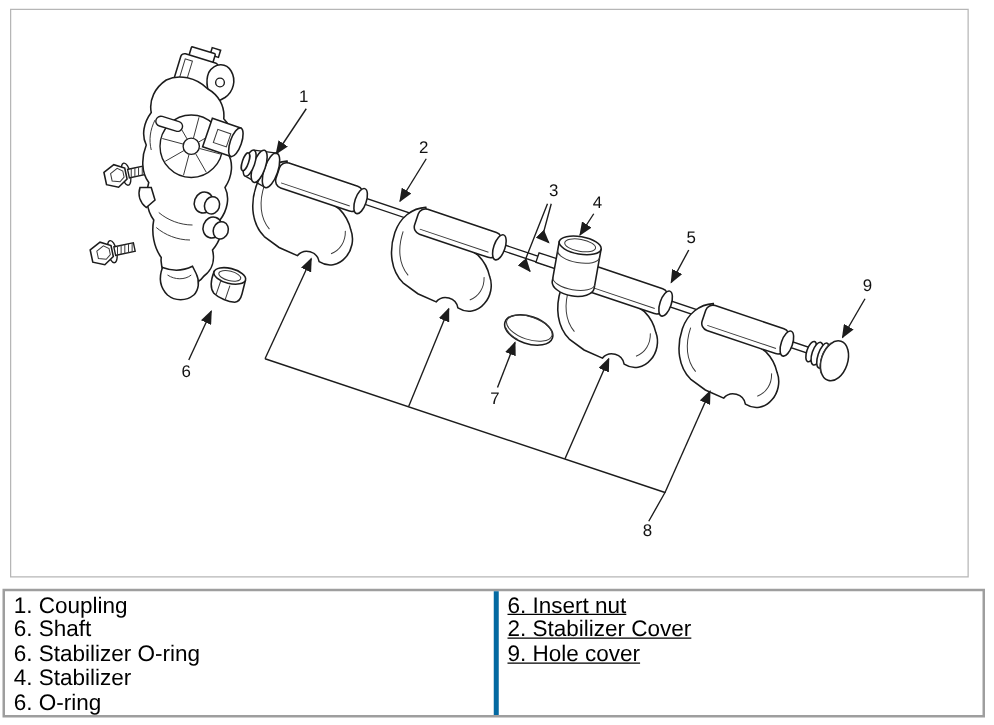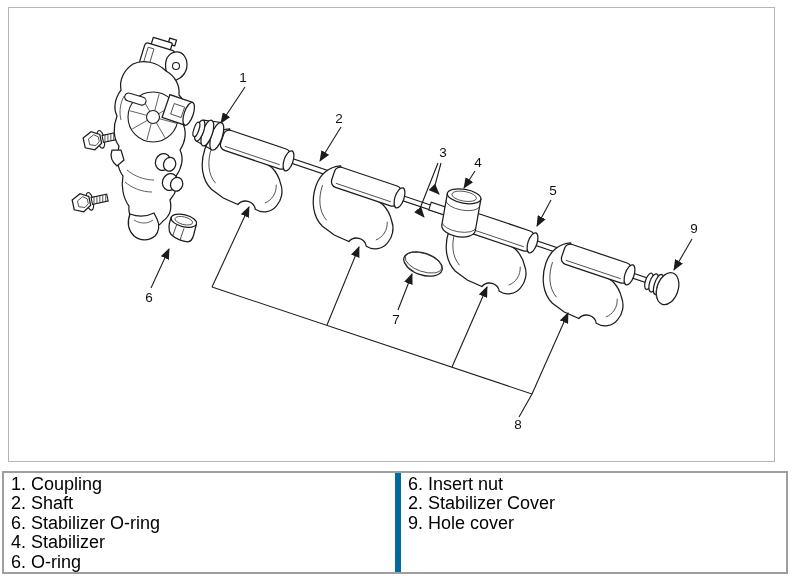--- a/index.html
+++ b/index.html
@@ -9,21 +9,21 @@
   .pt{fill:#fff;stroke:#1c1c1c;stroke-width:1.25;}
   .ptl{fill:#fff;stroke:#1c1c1c;stroke-width:1.1;}
   .thin{fill:none;stroke:#3a3a3a;stroke-width:0.8;}
   .ld{fill:none;stroke:#1c1c1c;stroke-width:1.1;}
   .num{font-family:"Liberation Sans",sans-serif;font-size:13.5px;fill:#111;}
   .legend{position:absolute;left:2px;top:471px;width:782px;height:99px;
           border:2px solid #9e9e9e;background:#fff;display:flex;box-sizing:content-box;
           font-size:18px;line-height:19.4px;color:#000;}
   .legend .col{box-sizing:border-box;padding:2px 4px 0 7px;}
   .legend .col-left{width:391px;}
-  .legend .col-right{flex:1;border-left:6px solid #0369a1;}
+  .legend .col-right{flex:1;border-left:4px solid #0369a1;text-decoration:underline;}
 </style>
 </head>
 <body>
 
 <div class="stage">
 
 <svg width="795" height="467" viewBox="0 0 795 467">
   <defs>
     <marker id="ah" markerUnits="userSpaceOnUse" markerWidth="11" markerHeight="9" refX="10" refY="4.5" orient="auto-start-reverse">
       <path d="M0,0 L11,4.5 L0,9 Z" fill="#1c1c1c"></path>
@@ -199,21 +199,21 @@
     <text class="num" x="149" y="301.5" text-anchor="middle">6</text>
     <text class="num" x="396" y="323.5" text-anchor="middle">7</text>
     <text class="num" x="518" y="428.5" text-anchor="middle">8</text>
     <text class="num" x="694" y="232.5" text-anchor="middle">9</text>
   </g>
 </svg>
 
 <div class="legend">
   <div class="col col-left">
     <div>1. Coupling</div>
-    <div>2. Shaft</div>
+    <div>6. Shaft</div>
     <div>6. Stabilizer O-ring</div>
     <div>4. Stabilizer</div>
     <div>6. O-ring</div>
   </div>
   <div class="col col-right">
     <div>6. Insert nut</div>
     <div>2. Stabilizer Cover</div>
     <div>9. Hole cover</div>
   </div>
 </div>

